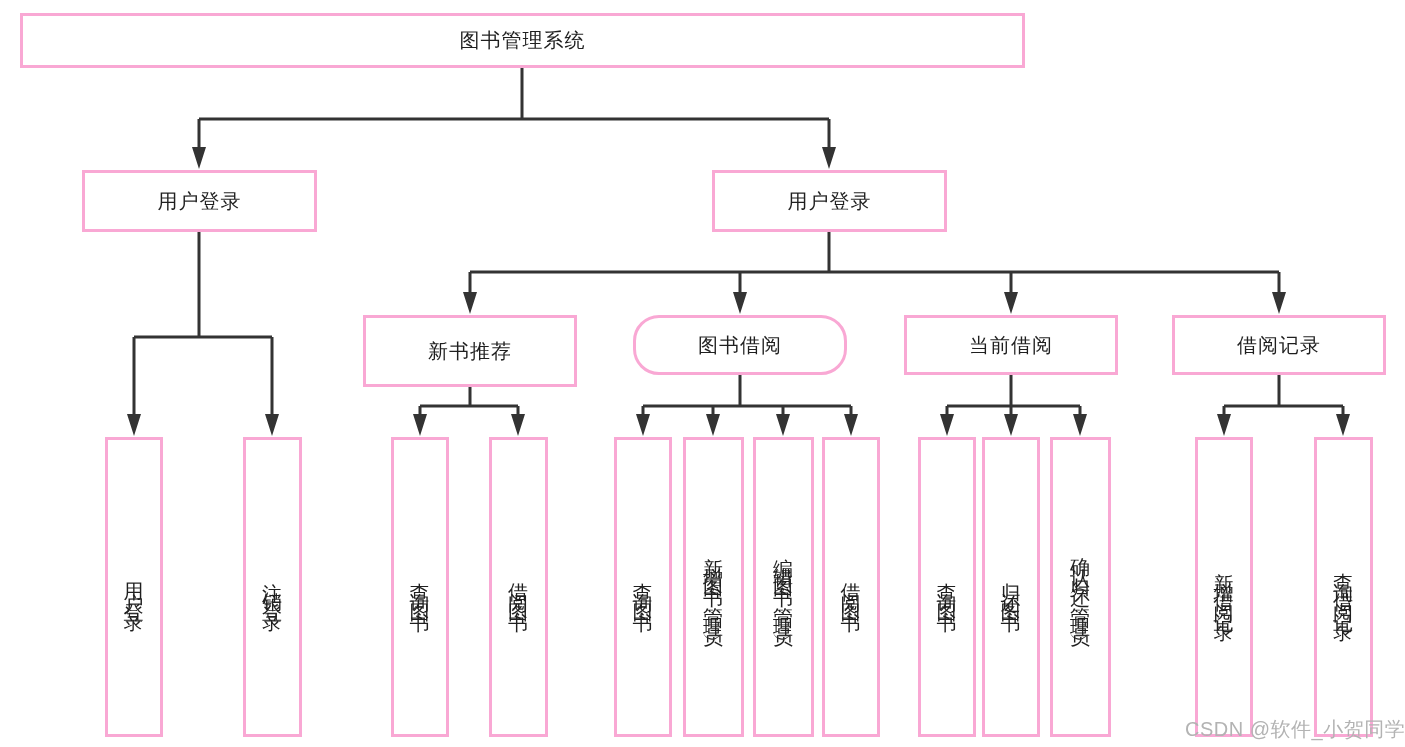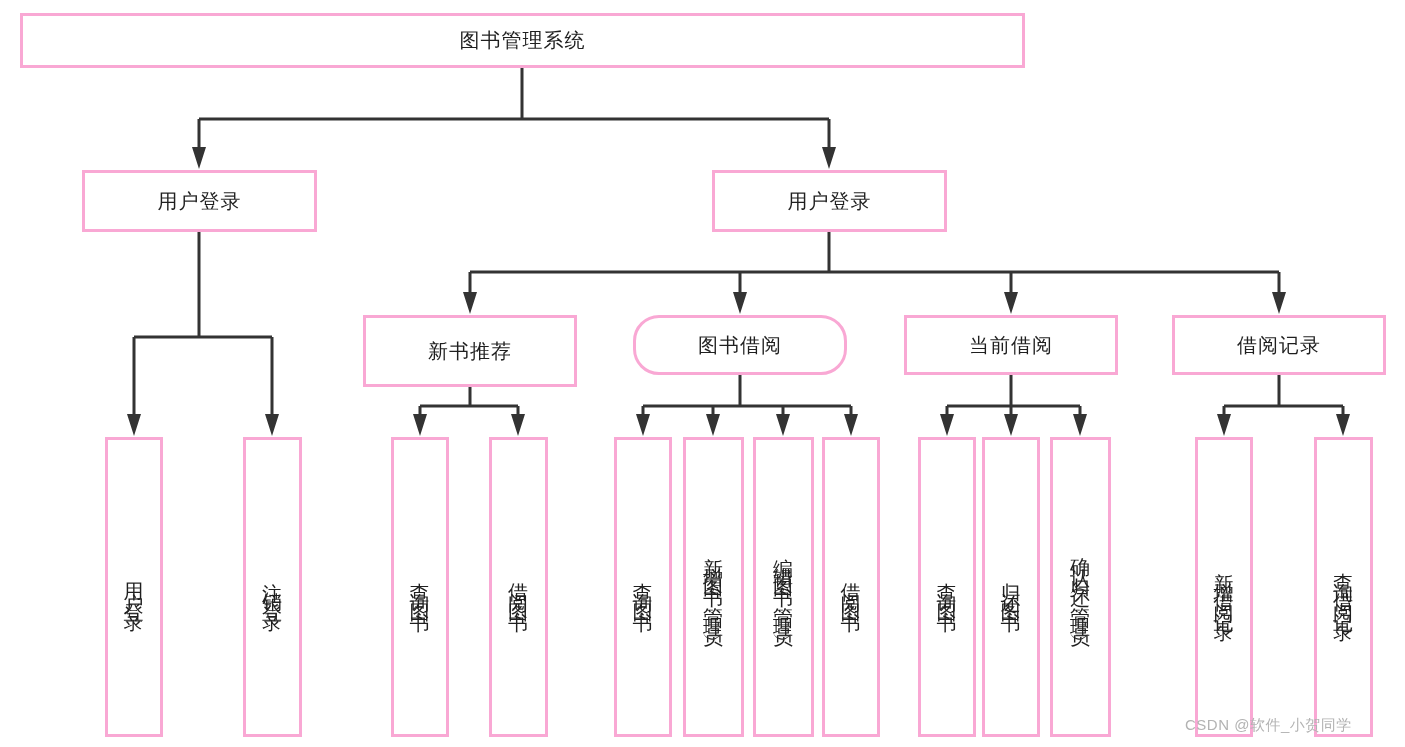--- a/index.html
+++ b/index.html
@@ -14,21 +14,21 @@
     z-index:1;
   }
   .hbox{font-size:20px;letter-spacing:1px;}
   .vbox .vlabel{
     writing-mode:vertical-rl;
     font-size:20px;line-height:1;letter-spacing:10px;
     display:block;text-align:center;
   }
   .watermark{
     position:absolute;left:1185px;top:716px;z-index:2;
-    font-size:15px;color:#b3b3b3;letter-spacing:0.5px;white-space:nowrap;
+    font-size:20px;color:#b3b3b3;letter-spacing:0.5px;white-space:nowrap;
   }
 </style>
 </head>
 <body>
 
 <div class="stage">
 
   <svg class="connectors" viewBox="0 0 1405 747" xmlns="http://www.w3.org/2000/svg" aria-hidden="true">
     <path fill="none" stroke="#333333" stroke-width="3" d="
       M522 68 V119

